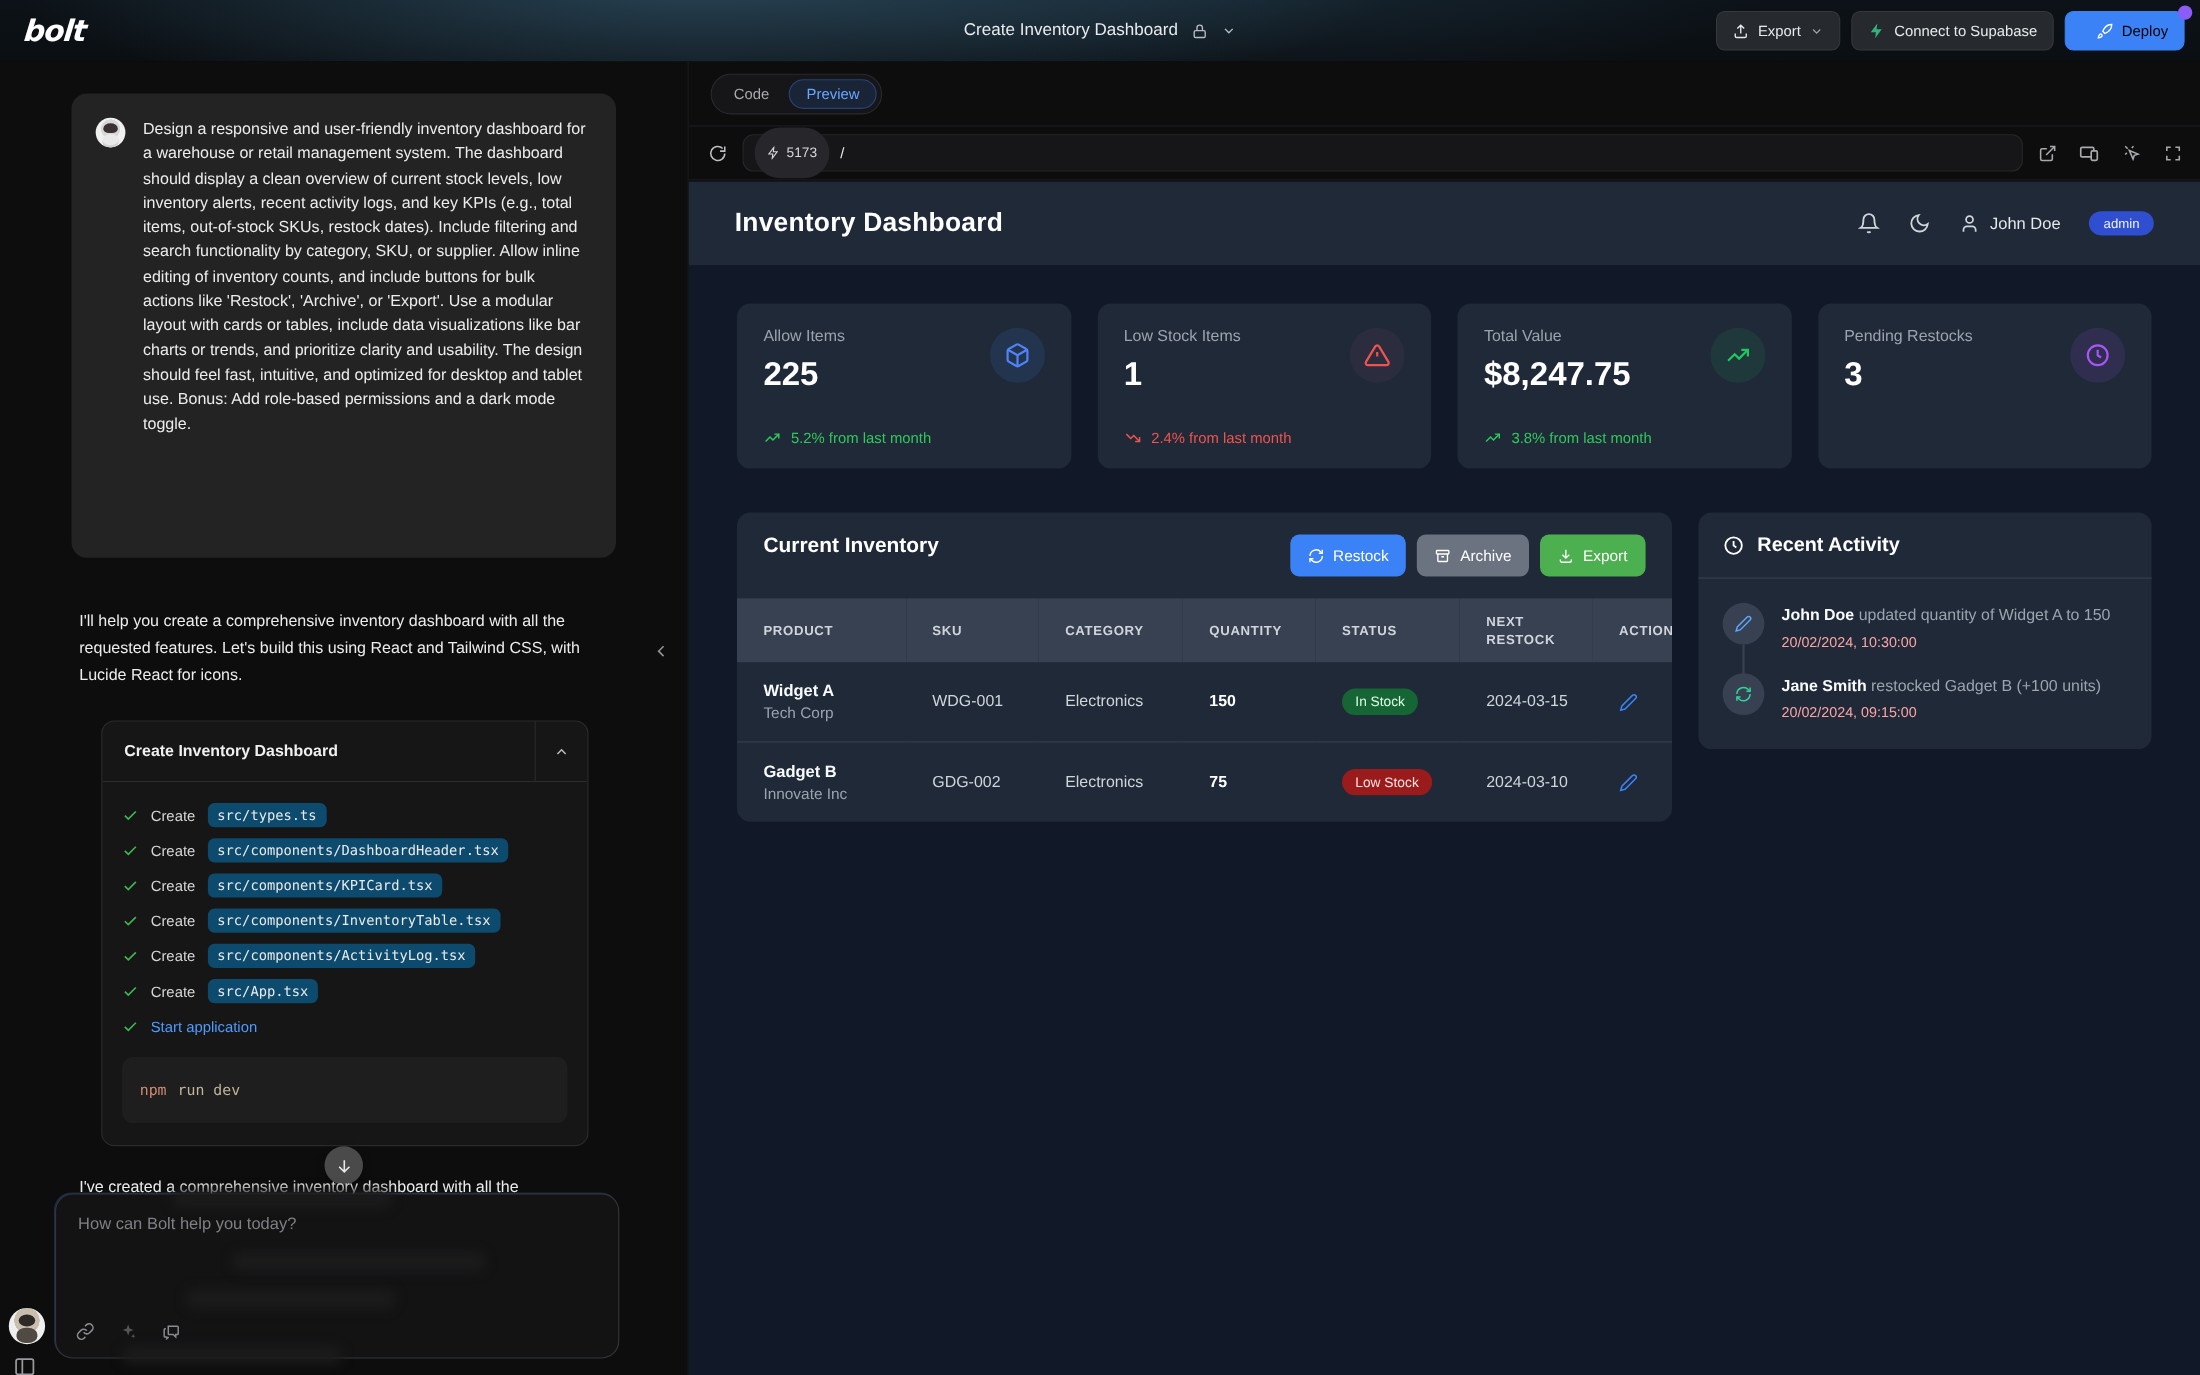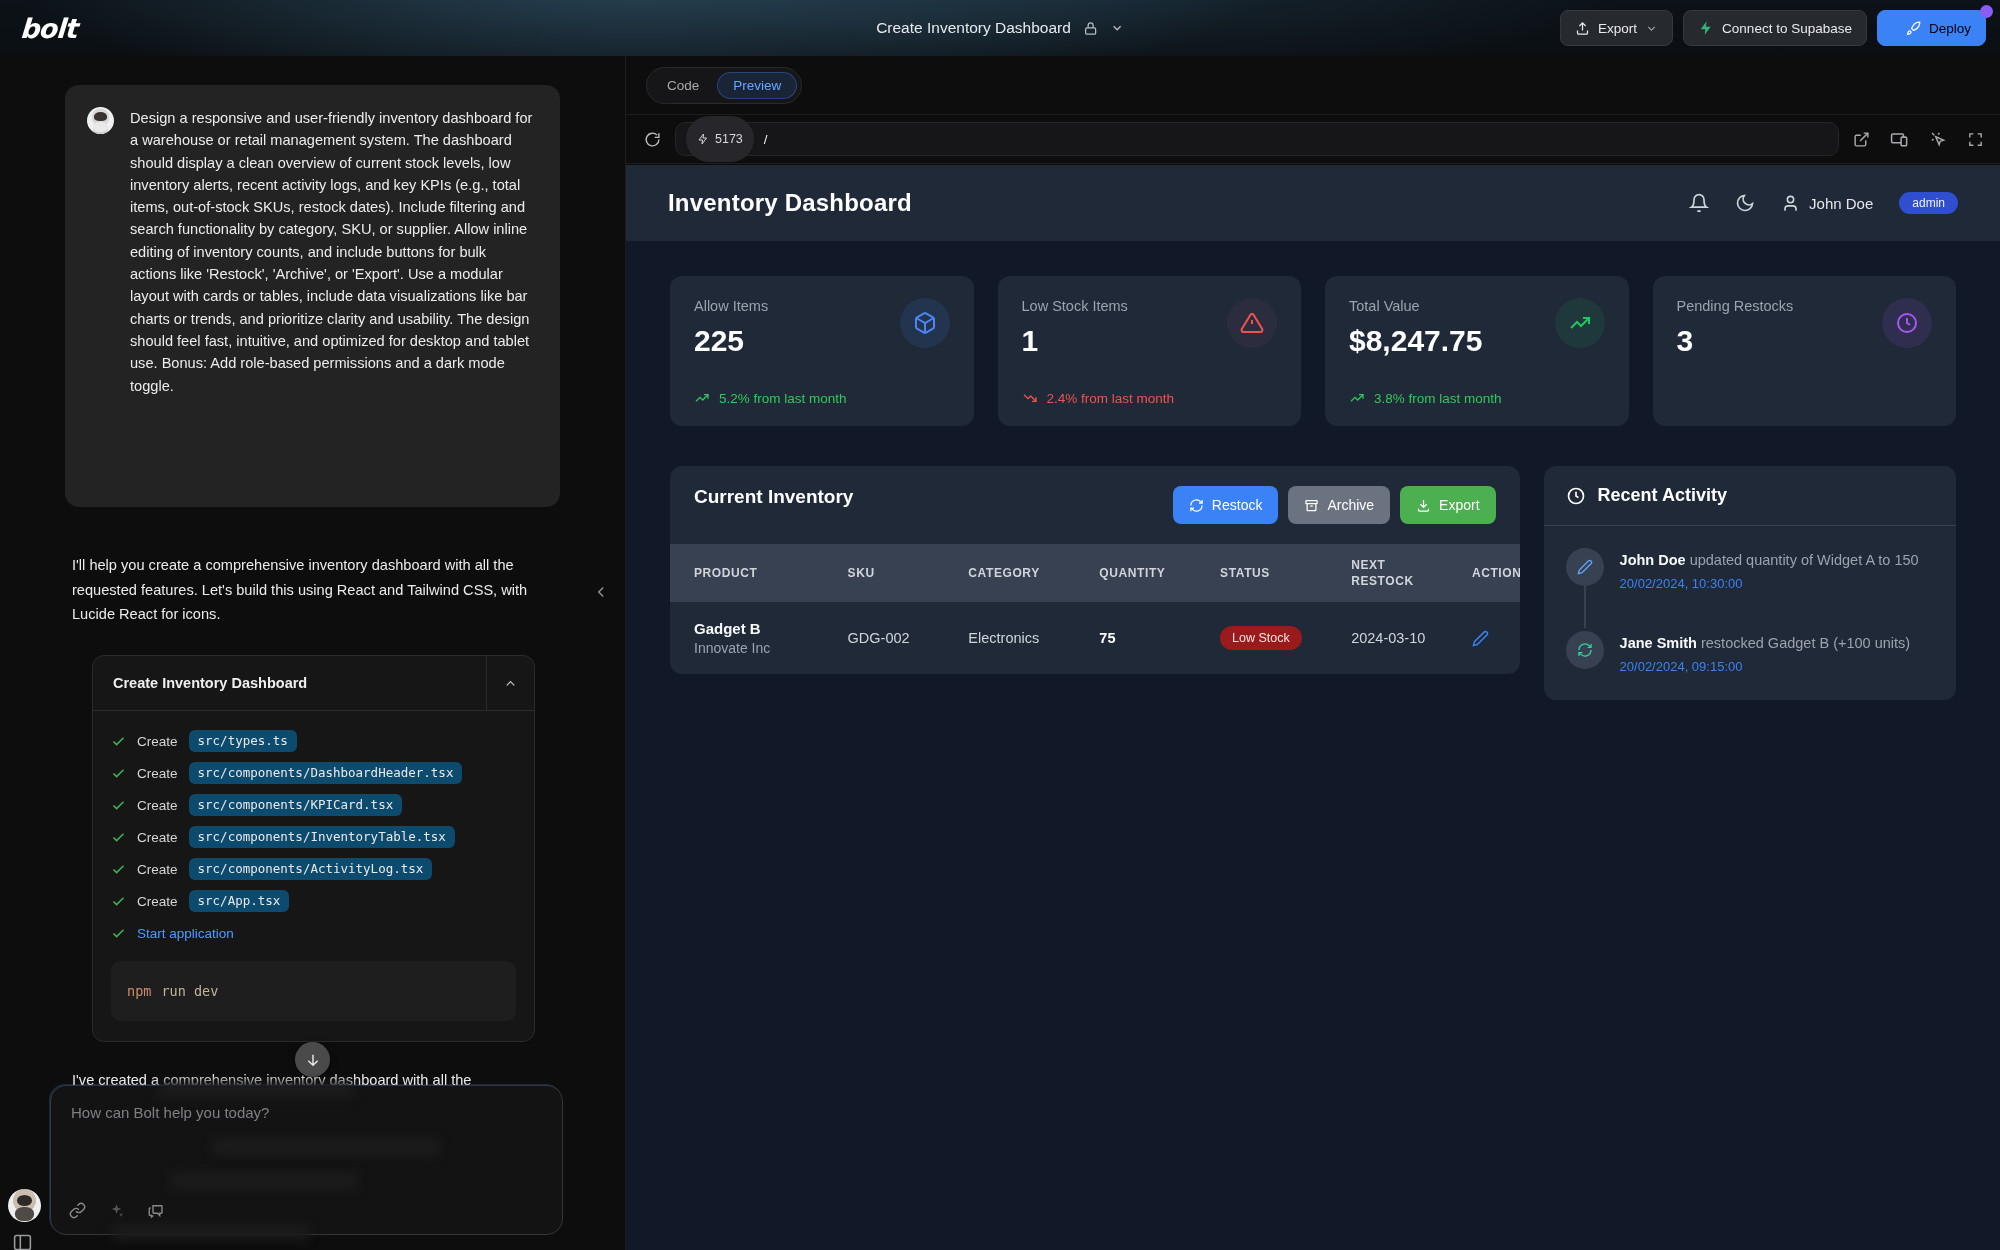--- a/index.html
+++ b/index.html
@@ -162,28 +162,28 @@
   .badge.instock { background:#166534; color:#dcfce7; }
   .badge.lowstock { background:#991b1b; color:#fee2e2; }
   .edit-ic { color:#3b82f6; cursor:pointer; }
 
   .activity-card { background:#1f2937; border-radius:12px; }
   .activity-head { display:flex; align-items:center; gap:12px; padding:19px 22px;
     border-bottom:1px solid #374151; color:#fff; }
   .activity-title { font-size:18px; font-weight:bold; }
   .activity-body { padding:22px 22px 26px; position:relative; }
   .act-item { display:flex; gap:16px; position:relative; }
-  .act-item + .act-item { margin-top:40px; }
+  .act-item + .act-item { margin-top:21px; }
   .act-ic { width:38px; height:38px; border-radius:50%; background:#374151; flex:none;
     display:flex; align-items:center; justify-content:center; z-index:1; }
   .act-ic.blue { color:#60a5fa; } .act-ic.green { color:#34d399; }
   .act-line { position:absolute; left:40px; top:60px; width:2px; height:42px; background:#374151; }
   .act-text { color:#9ca3af; font-size:14.5px; line-height:21px; padding-top:2px; }
   .act-text b { color:#f9fafb; font-weight:700; }
-  .act-time { color:#3b82f6; font-size:13px; margin-top:5px; }
+  .act-time { color:#fca5a5; font-size:13px; margin-top:5px; }
 </style>
 </head>
 <body>
 
 <div id="topbar">
   <div class="logo">bolt</div>
   <div id="tb-center">
     <span class="title">Create Inventory Dashboard</span>
     <span>
       <svg width="15" height="15" viewBox="0 0 24 24" fill="none" stroke="#b9bcc1" stroke-width="2">
@@ -548,20 +548,38 @@
                 <th>Category</th>
                 <th>Quantity</th>
                 <th>Status</th>
                 <th>Next Restock</th>
                 <th>Actions</th>
               </tr>
             </thead>
             <tbody>
               <tr>
                 <td>
+                  <div class="prod-name">Widget A</div>
+                  <div class="prod-supplier">Tech Corp</div>
+                </td>
+                <td class="cell-dim">WDG-001</td>
+                <td class="cell-dim">Electronics</td>
+                <td class="cell-qty">150</td>
+                <td><span class="badge instock">In Stock</span></td>
+                <td class="cell-dim">2024-03-15</td>
+                <td>
+                  <span class="edit-ic">
+                    <svg width="17" height="17" viewBox="0 0 24 24" fill="none" stroke="currentColor" stroke-width="2">
+                        <path d="M17 3a2.8 2.8 0 1 1 4 4L7.5 20.5 2 22l1.5-5.5L17 3z"></path>
+                      </svg>
+                  </span>
+                </td>
+              </tr>
+              <tr>
+                <td>
                   <div class="prod-name">Gadget B</div>
                   <div class="prod-supplier">Innovate Inc</div>
                 </td>
                 <td class="cell-dim">GDG-002</td>
                 <td class="cell-dim">Electronics</td>
                 <td class="cell-qty">75</td>
                 <td><span class="badge lowstock">Low Stock</span></td>
                 <td class="cell-dim">2024-03-10</td>
                 <td>
                   <span class="edit-ic">

